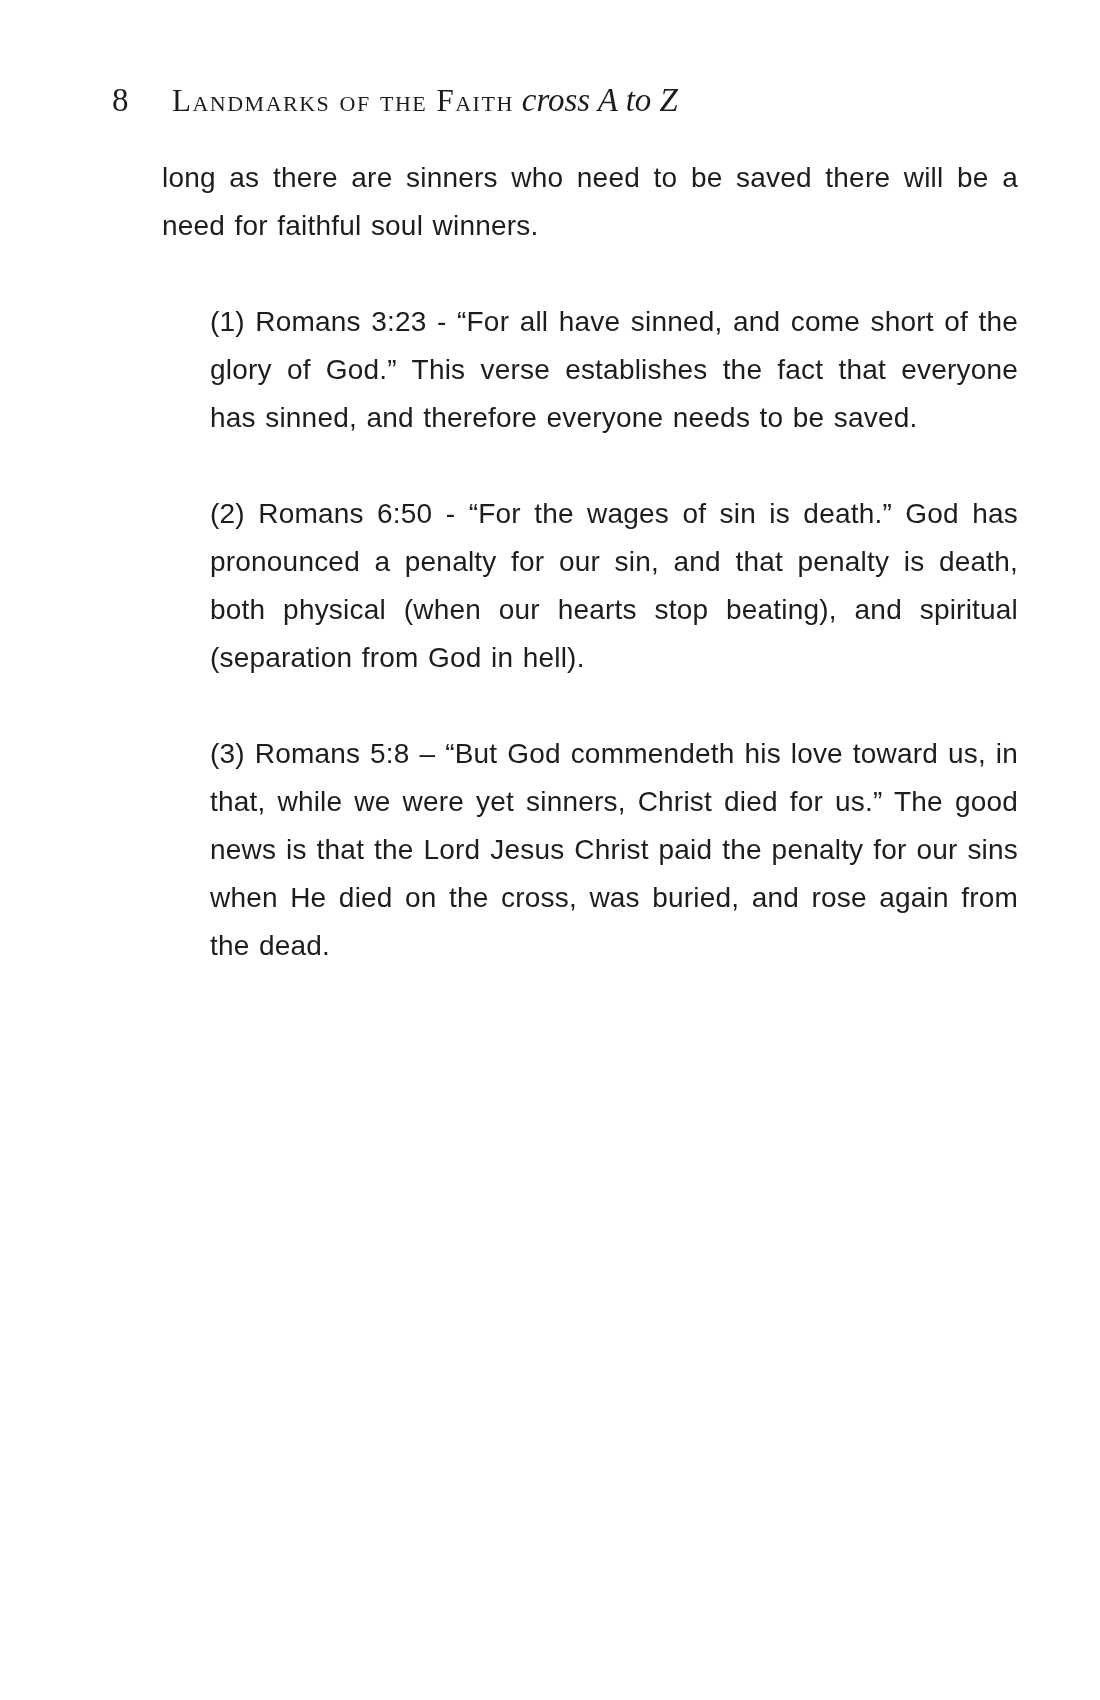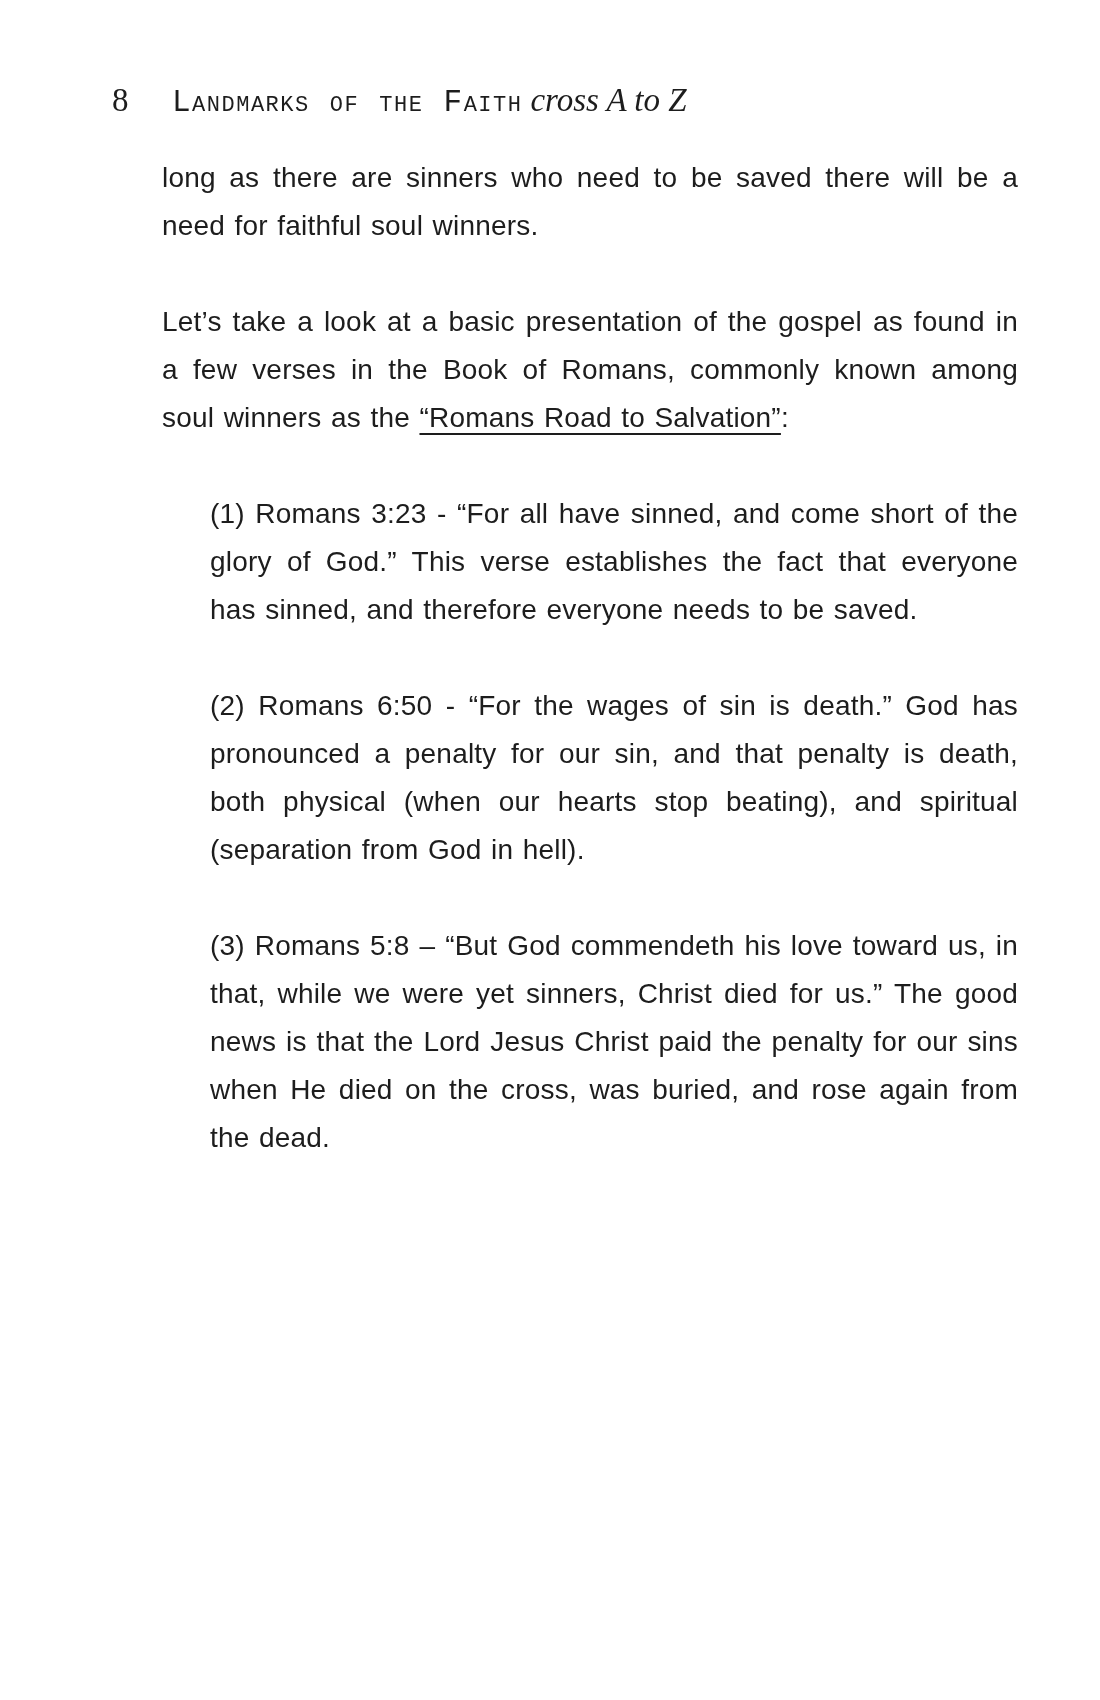--- a/index.html
+++ b/index.html
@@ -29,21 +29,20 @@
     display: inline-block;
     width: 60px;
     font-size: 33px;
     color: #1d1d1d;
   }
   .head-main {
     font-variant: small-caps;
     font-size: 31px;
     letter-spacing: 1.5px;
     color: #1d1d1d;
-    font-family: Liberation Mono, monospace;
   }
   .head-sub {
     font-style: italic;
     font-size: 33px;
     margin-left: 8px;
     color: #1d1d1d;
   }
   
   .text-block p {
     font-size: 28px;
@@ -69,21 +68,20 @@
 <div class="page">
 
   <header class="running-head">
     <span class="pageno">8</span><span class="head-main">Landmarks of the Faith</span><span class="head-sub">cross A to Z</span>
   </header>
 
   <main class="text-block">
 
     <p class="body-par">long as there are sinners who need to be saved there will be a need for faithful soul winners.</p>
 
-    <p class="body-par"><span>Let’s take a look at a basic presentation of the gospel as found in a few verses in the Book of Romans, commonly known among soul winners as the </span><span class="underline">“Romans Road to Salvation”</span><span>:</span></p>
 
     <p class="list-par">(1) Romans 3:23 - “For all have sinned, and come short of the glory of God.” This verse establishes the fact that everyone has sinned, and therefore everyone needs to be saved.</p>
 
     <p class="list-par">(2) Romans 6:50 - “For the wages of sin is death.” God has pronounced a penalty for our sin, and that penalty is death, both physical (when our hearts stop beating), and spiritual (separation from God in hell).</p>
 
     <p class="list-par">(3) Romans 5:8 – “But God commendeth his love toward us, in that, while we were yet sinners, Christ died for us.” The good news is that the Lord Jesus Christ paid the penalty for our sins when He died on the cross, was buried, and rose again from the dead.</p>
 
 
 
   </main>

